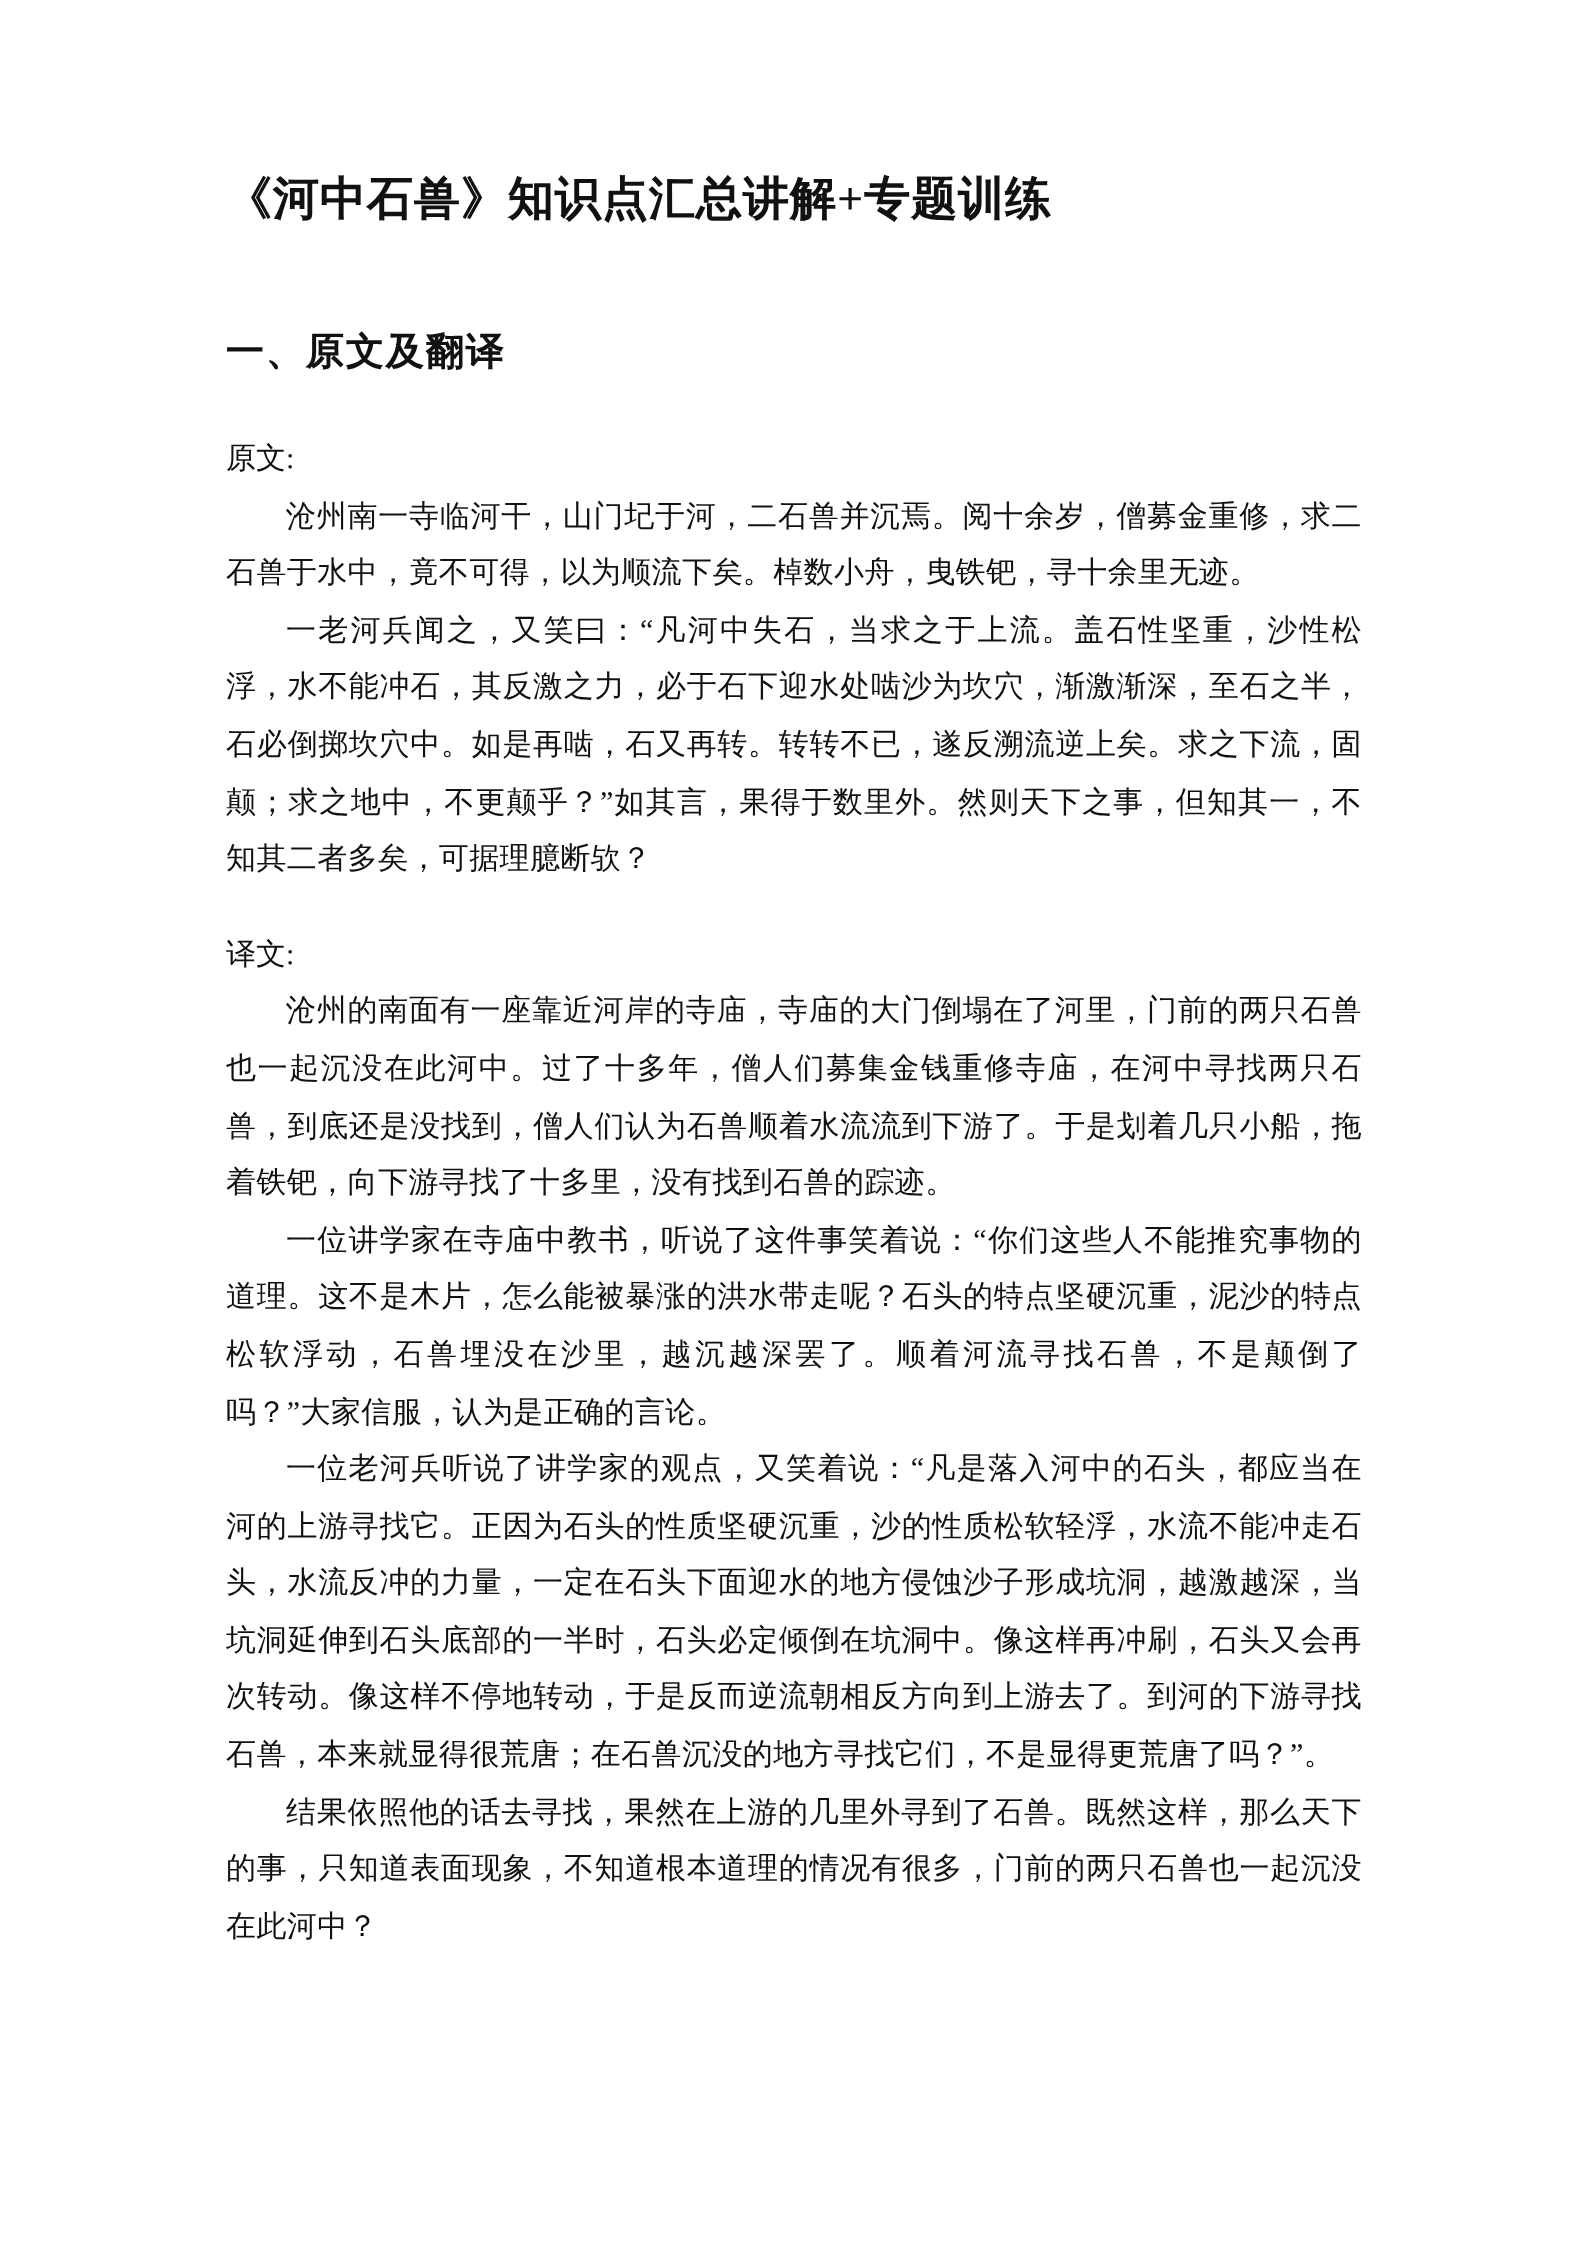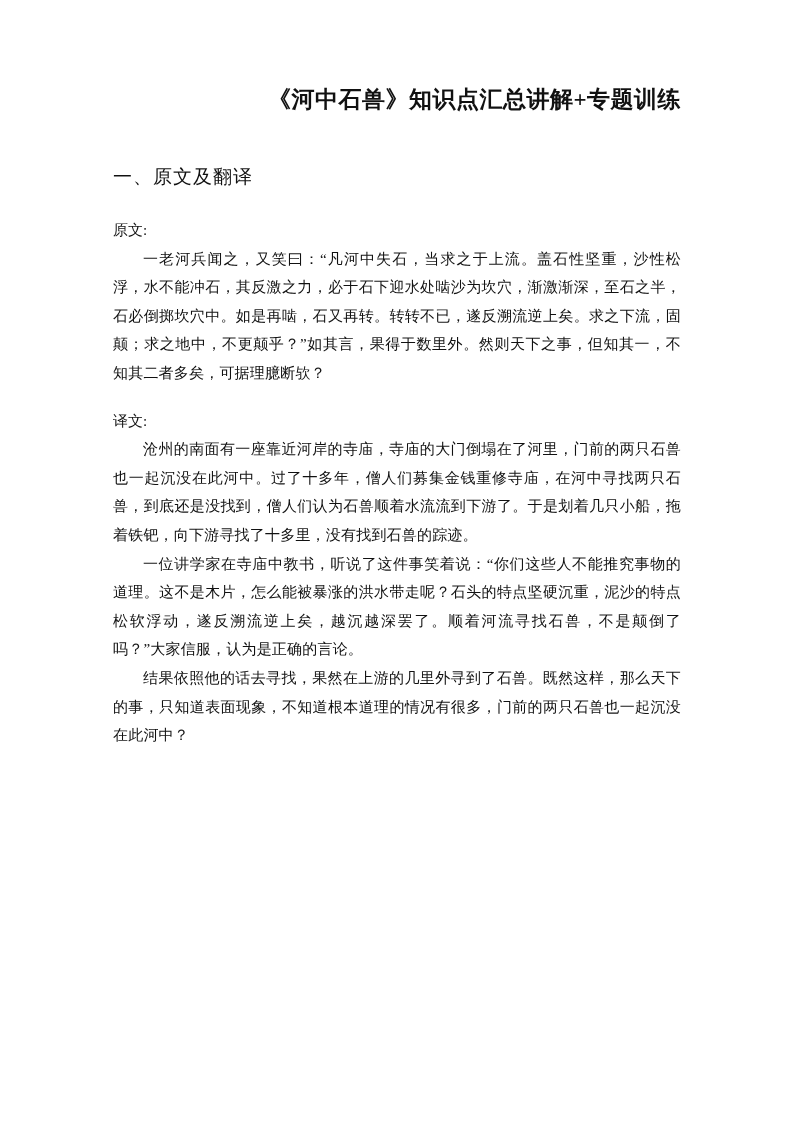--- a/index.html
+++ b/index.html
@@ -15,28 +15,28 @@
     background: #ffffff;
     box-sizing: border-box;
     padding: 84px 112px 0 113px;
     font-family: "Liberation Serif", "DejaVu Serif", serif;
     color: #111111;
     overflow: hidden;
   }
   .doc-title {
     font-size: 23px;
     font-weight: bold;
-    text-align: right;
+    text-align: left;
     line-height: 32px;
     margin: 0;
     letter-spacing: 0.5px;
   }
   .section-heading {
     font-size: 19px;
-    font-weight: normal;
+    font-weight: bold;
     line-height: 26px;
     margin: 48px 0 0 0;
     letter-spacing: 1px;
   }
   .block-label {
     font-size: 15px;
     font-weight: normal;
     line-height: 28.6px;
     margin: 26px 0 0 0;
   }
@@ -56,21 +56,23 @@
 <body>
 
 <div class="page">
 
   <h1 class="doc-title">《河中石兽》知识点汇总讲解+专题训练</h1>
 
   <h2 class="section-heading">一、原文及翻译</h2>
 
   <div class="block-label">原文:</div>
 
+  <p class="para">沧州南一寺临河干，山门圮于河，二石兽并沉焉。阅十余岁，僧募金重修，求二石兽于水中，竟不可得，以为顺流下矣。棹数小舟，曳铁钯，寻十余里无迹。</p>
   <p class="para">一老河兵闻之，又笑曰：“凡河中失石，当求之于上流。盖石性坚重，沙性松浮，水不能冲石，其反激之力，必于石下迎水处啮沙为坎穴，渐激渐深，至石之半，石必倒掷坎穴中。如是再啮，石又再转。转转不已，遂反溯流逆上矣。求之下流，固颠；求之地中，不更颠乎？”如其言，果得于数里外。然则天下之事，但知其一，不知其二者多矣，可据理臆断欤？</p>
 
   <div class="block-label translation-gap">译文:</div>
 
   <p class="para">沧州的南面有一座靠近河岸的寺庙，寺庙的大门倒塌在了河里，门前的两只石兽也一起沉没在此河中。过了十多年，僧人们募集金钱重修寺庙，在河中寻找两只石兽，到底还是没找到，僧人们认为石兽顺着水流流到下游了。于是划着几只小船，拖着铁钯，向下游寻找了十多里，没有找到石兽的踪迹。</p>
-  <p class="para">一位讲学家在寺庙中教书，听说了这件事笑着说：“你们这些人不能推究事物的道理。这不是木片，怎么能被暴涨的洪水带走呢？石头的特点坚硬沉重，泥沙的特点松软浮动，遂反溯流逆上矣，越沉越深罢了。顺着河流寻找石兽，不是颠倒了吗？”大家信服，认为是正确的言论。</p>
+  <p class="para">一位讲学家在寺庙中教书，听说了这件事笑着说：“你们这些人不能推究事物的道理。这不是木片，怎么能被暴涨的洪水带走呢？石头的特点坚硬沉重，泥沙的特点松软浮动，石兽埋没在沙里，越沉越深罢了。顺着河流寻找石兽，不是颠倒了吗？”大家信服，认为是正确的言论。</p>
+  <p class="para">一位老河兵听说了讲学家的观点，又笑着说：“凡是落入河中的石头，都应当在河的上游寻找它。正因为石头的性质坚硬沉重，沙的性质松软轻浮，水流不能冲走石头，水流反冲的力量，一定在石头下面迎水的地方侵蚀沙子形成坑洞，越激越深，当坑洞延伸到石头底部的一半时，石头必定倾倒在坑洞中。像这样再冲刷，石头又会再次转动。像这样不停地转动，于是反而逆流朝相反方向到上游去了。到河的下游寻找石兽，本来就显得很荒唐；在石兽沉没的地方寻找它们，不是显得更荒唐了吗？”。</p>
   <p class="para">结果依照他的话去寻找，果然在上游的几里外寻到了石兽。既然这样，那么天下的事，只知道表面现象，不知道根本道理的情况有很多，门前的两只石兽也一起沉没在此河中？</p>
 
 </div>
 
 </body></html>

